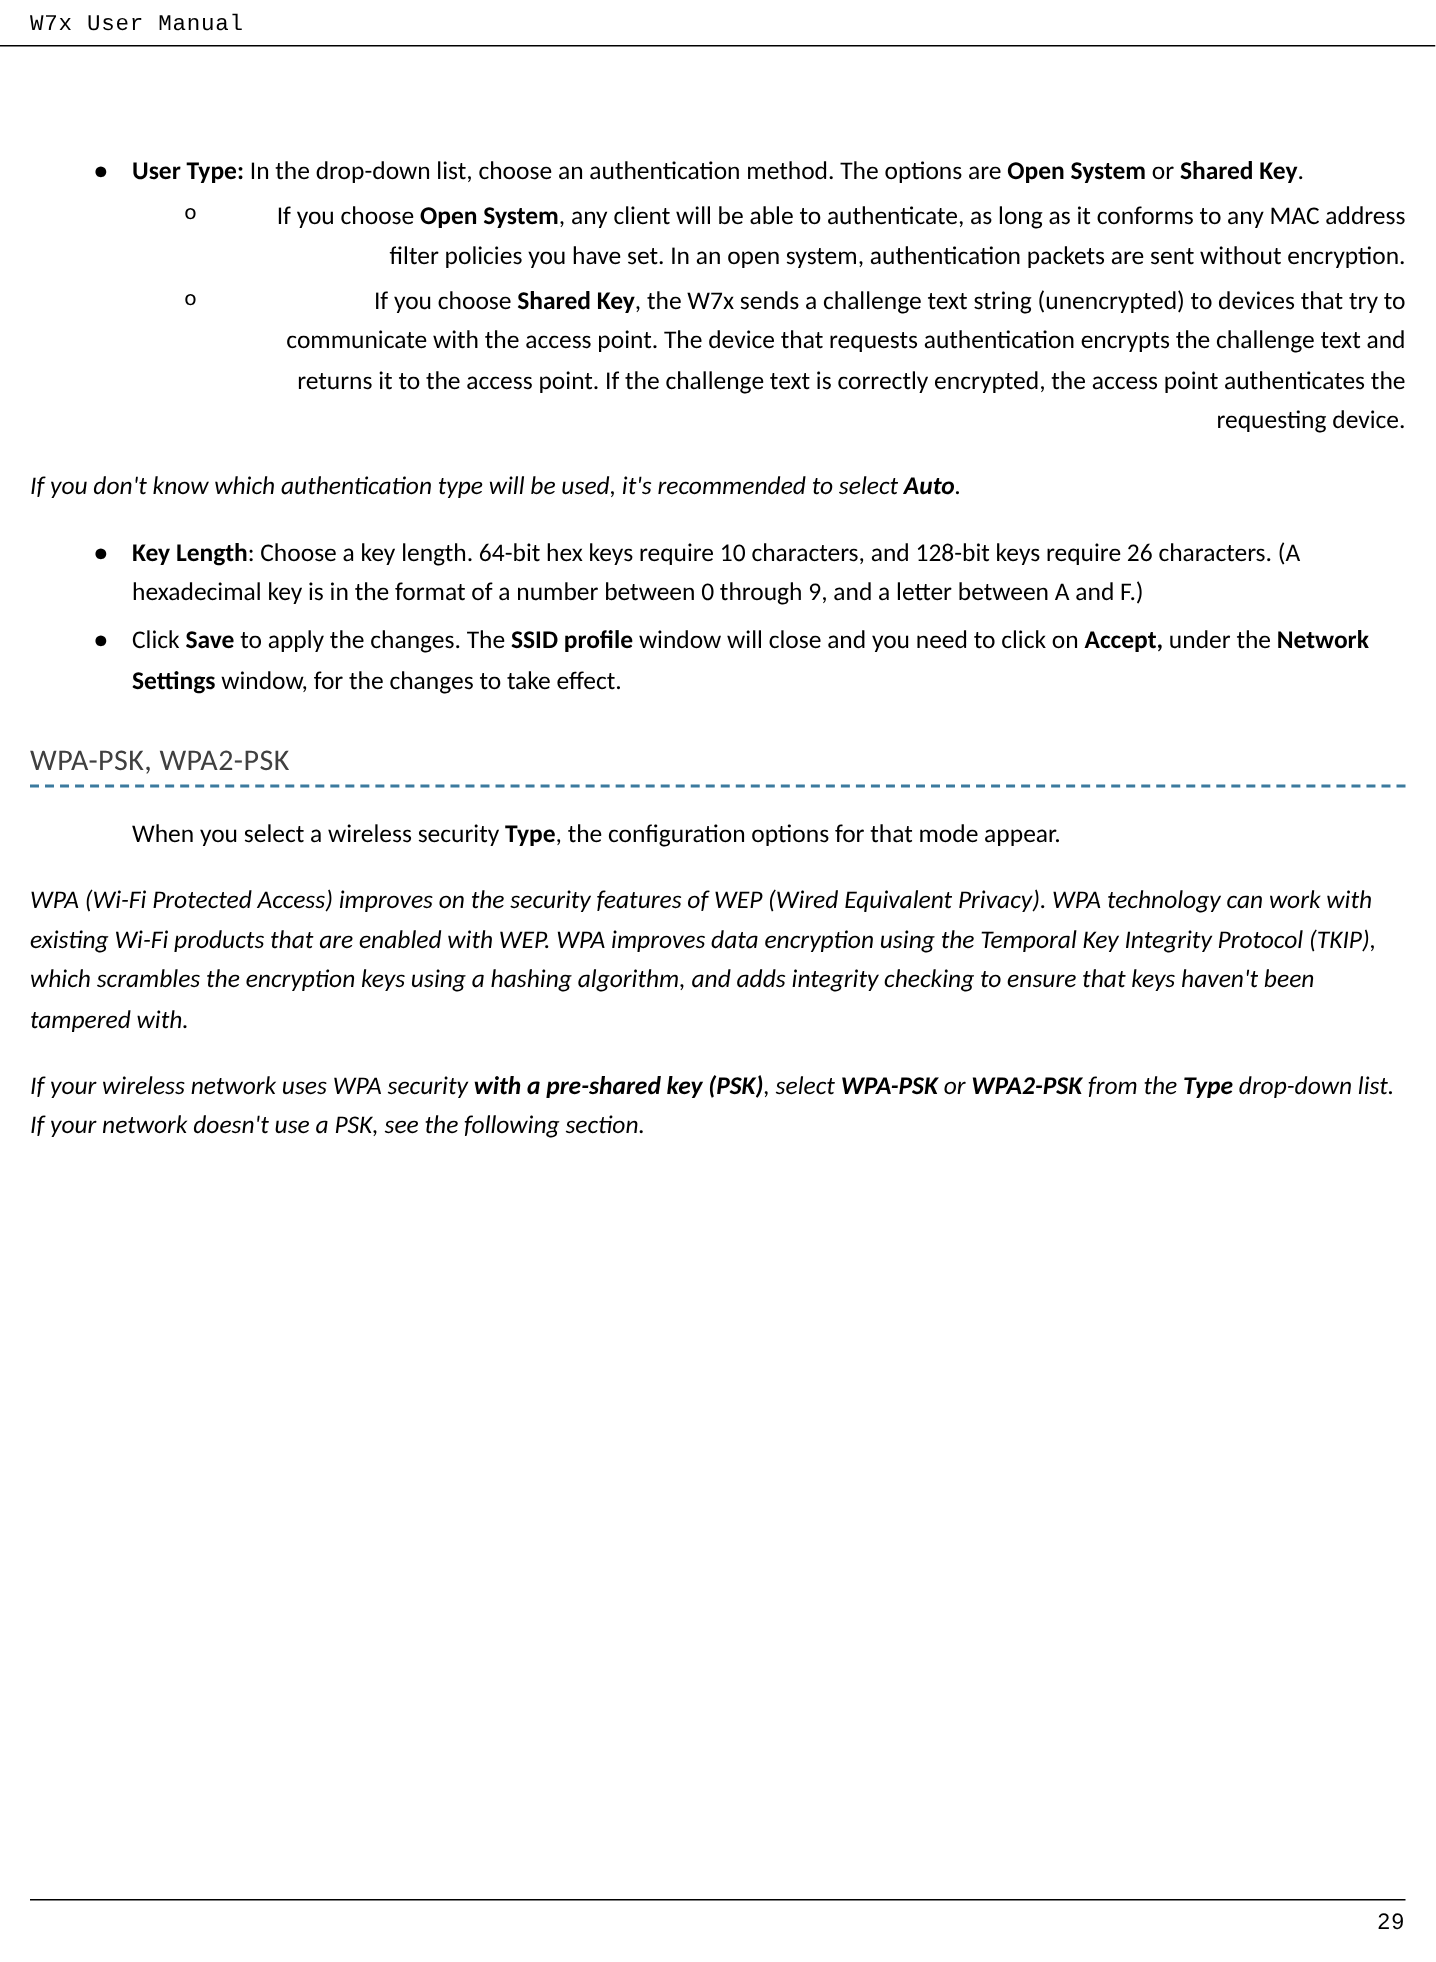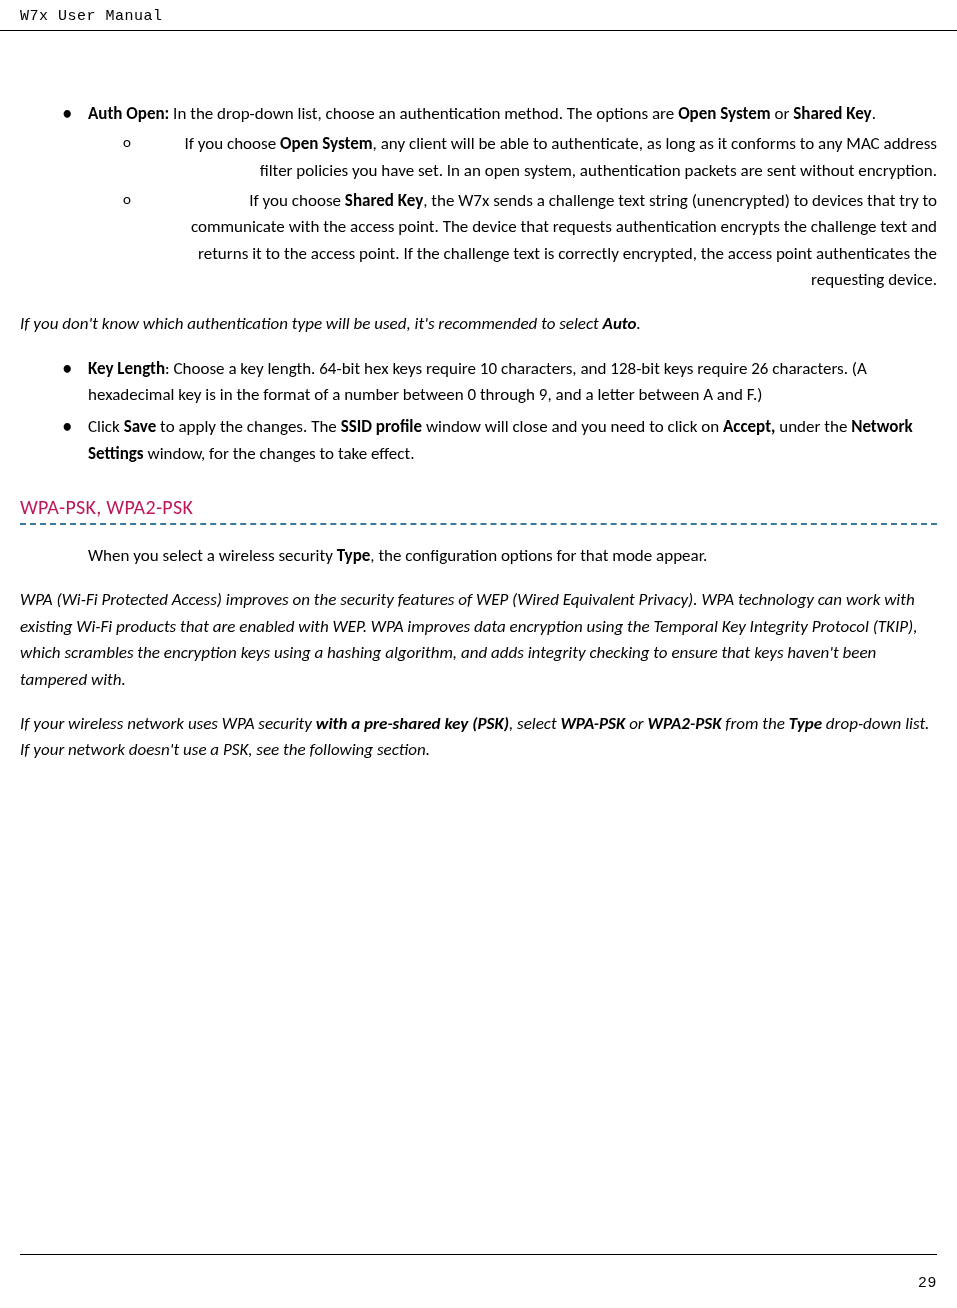--- a/index.html
+++ b/index.html
@@ -80,21 +80,21 @@
       line-height: 1.55;
       font-style: italic;
     }
 
     .indent-para {
       margin: 18px 0 18px 68px;
       line-height: 1.55;
     }
 
     .section-heading {
-      color: #be185d;
+      color: #404040;
       font-size: 20px;
       font-weight: normal;
       margin: 28px 0 4px 0;
       letter-spacing: 0.3px;
     }
 
     .dashed-line {
       border: none;
       border-top: 2px dashed #3b7a9e;
       margin: 2px 0 18px 0;
@@ -104,38 +104,38 @@
       font-weight: bold;
     }
 
     .page-footer {
       position: absolute;
       bottom: 18px;
       left: 20px;
       right: 20px;
       border-top: 1.5px solid #000;
       text-align: right;
-      padding-top: 18px;
+      padding-top: 6px;
       font-family: Arial, sans-serif;
       font-size: 15px;
       letter-spacing: 1px;
     }
   </style>
 </head>
 <body>
 
 <div class="page-header">
   <span>W7x User Manual</span>
 </div>
 
 <div class="content">
 
   <ul class="main-list">
     <li>
-      <span class="bold">Auth Open:</span><span> In the drop-down list, choose an authentication method. The options are </span><span class="bold">Open System</span><span> or </span><span class="bold">Shared Key</span><span>.</span>
+      <span class="bold">User Type:</span><span> In the drop-down list, choose an authentication method. The options are </span><span class="bold">Open System</span><span> or </span><span class="bold">Shared Key</span><span>.</span>
       <ul class="sub-list">
         <li>
           <span>If you choose </span><span class="bold">Open System</span><span>, any client will be able to authenticate, as long as it conforms to any MAC address filter policies you have set. In an open system, authentication packets are sent without encryption.</span>
         </li>
         <li>
           <span>If you choose </span><span class="bold">Shared Key</span><span>, the W7x sends a challenge text string (unencrypted) to devices that try to communicate with the access point. The device that requests authentication encrypts the challenge text and returns it to the access point. If the challenge text is correctly encrypted, the access point authenticates the requesting device.</span>
         </li>
       </ul>
     </li>
   </ul>

